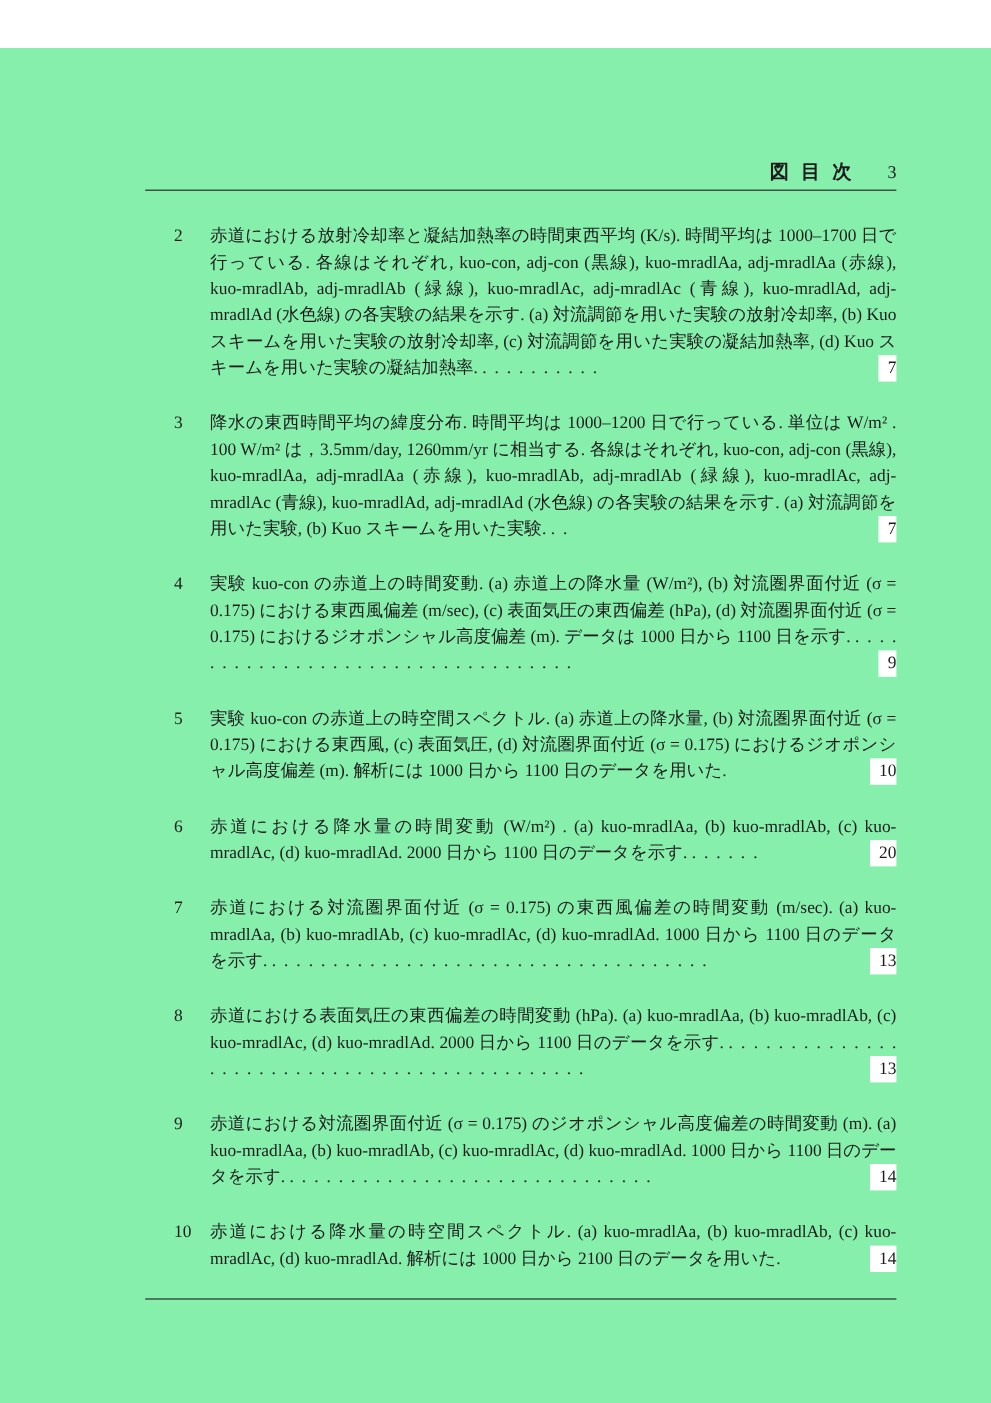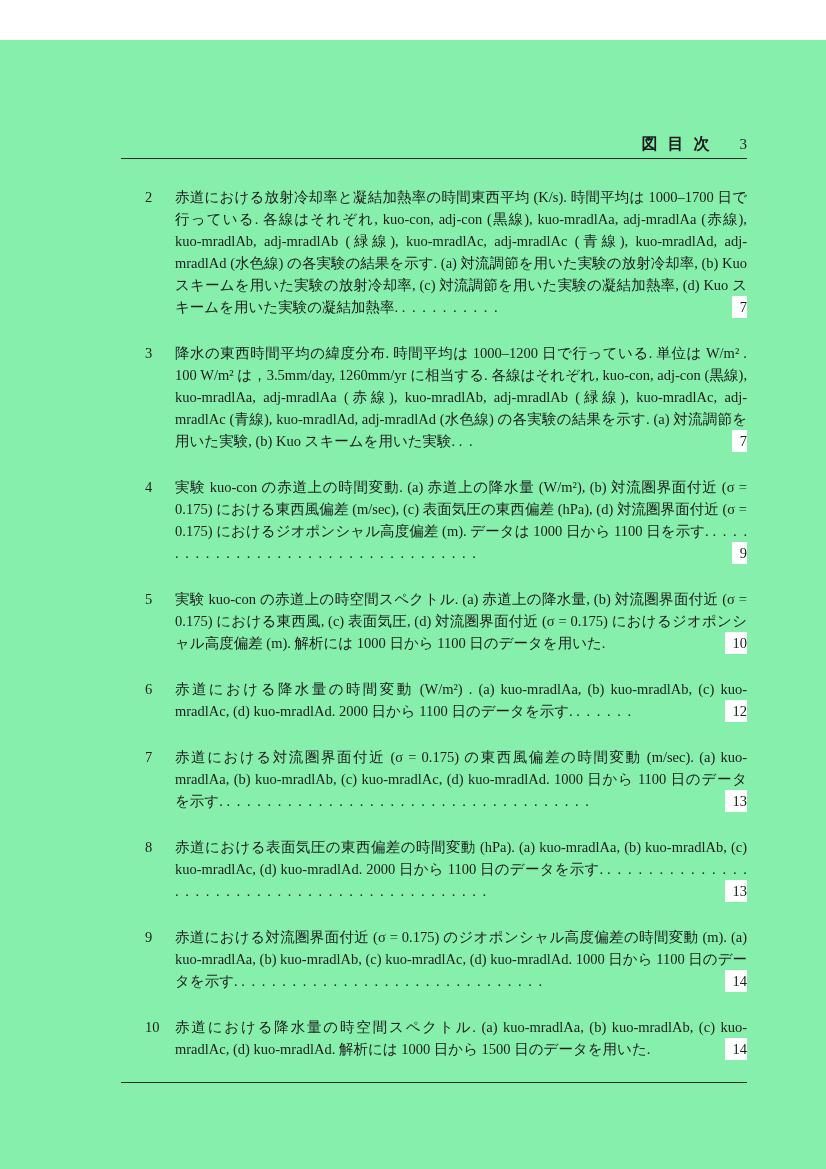--- a/index.html
+++ b/index.html
@@ -133,21 +133,21 @@
         <span class="leader"></span>
         <span class="entry-page">10</span>
       </div>
     </div>
 
     <div class="entry">
       <div class="entry-num">6</div>
       <div class="entry-body">
         <span>赤道における降水量の時間変動 (W/m²) . (a) kuo-mradlAa, (b) kuo-mradlAb, (c) kuo-mradlAc, (d) kuo-mradlAd. 2000 日から 1100 日のデータを示す.</span>
         <span class="leader">. . . . . .</span>
-        <span class="entry-page">12</span>
+        <span class="entry-page">20</span>
       </div>
     </div>
 
     <div class="entry">
       <div class="entry-num">7</div>
       <div class="entry-body">
         <span>赤道における対流圏界面付近 (σ = 0.175) の東西風偏差の時間変動 (m/sec). (a) kuo-mradlAa, (b) kuo-mradlAb, (c) kuo-mradlAc, (d) kuo-mradlAd. 1000 日から 1100 日のデータを示す.</span>
         <span class="leader">. . . . . . . . . . . . . . . . . . . . . . . . . . . . . . . . . . . .</span>
         <span class="entry-page">13</span>
       </div>
@@ -167,21 +167,21 @@
       <div class="entry-body">
         <span>赤道における対流圏界面付近 (σ = 0.175) のジオポンシャル高度偏差の時間変動 (m). (a) kuo-mradlAa, (b) kuo-mradlAb, (c) kuo-mradlAc, (d) kuo-mradlAd. 1000 日から 1100 日のデータを示す.</span>
         <span class="leader">. . . . . . . . . . . . . . . . . . . . . . . . . . . . . .</span>
         <span class="entry-page">14</span>
       </div>
     </div>
 
     <div class="entry">
       <div class="entry-num">10</div>
       <div class="entry-body">
-        <span>赤道における降水量の時空間スペクトル. (a) kuo-mradlAa, (b) kuo-mradlAb, (c) kuo-mradlAc, (d) kuo-mradlAd. 解析には 1000 日から 1500 日のデータを用いた.</span>
+        <span>赤道における降水量の時空間スペクトル. (a) kuo-mradlAa, (b) kuo-mradlAb, (c) kuo-mradlAc, (d) kuo-mradlAd. 解析には 1000 日から 2100 日のデータを用いた.</span>
         <span class="leader"></span>
         <span class="entry-page">14</span>
       </div>
     </div>
 
   </div>
 
   <div class="footer-rule"></div>
 
 </div>

